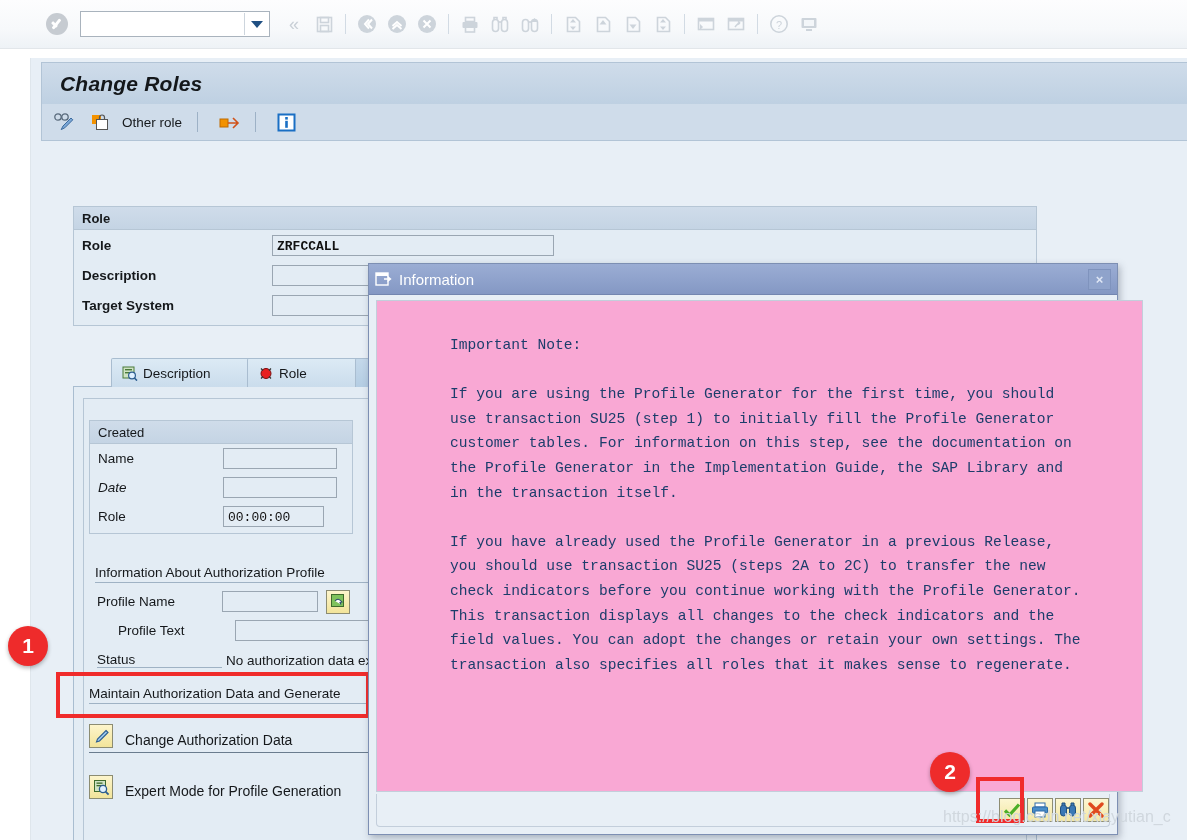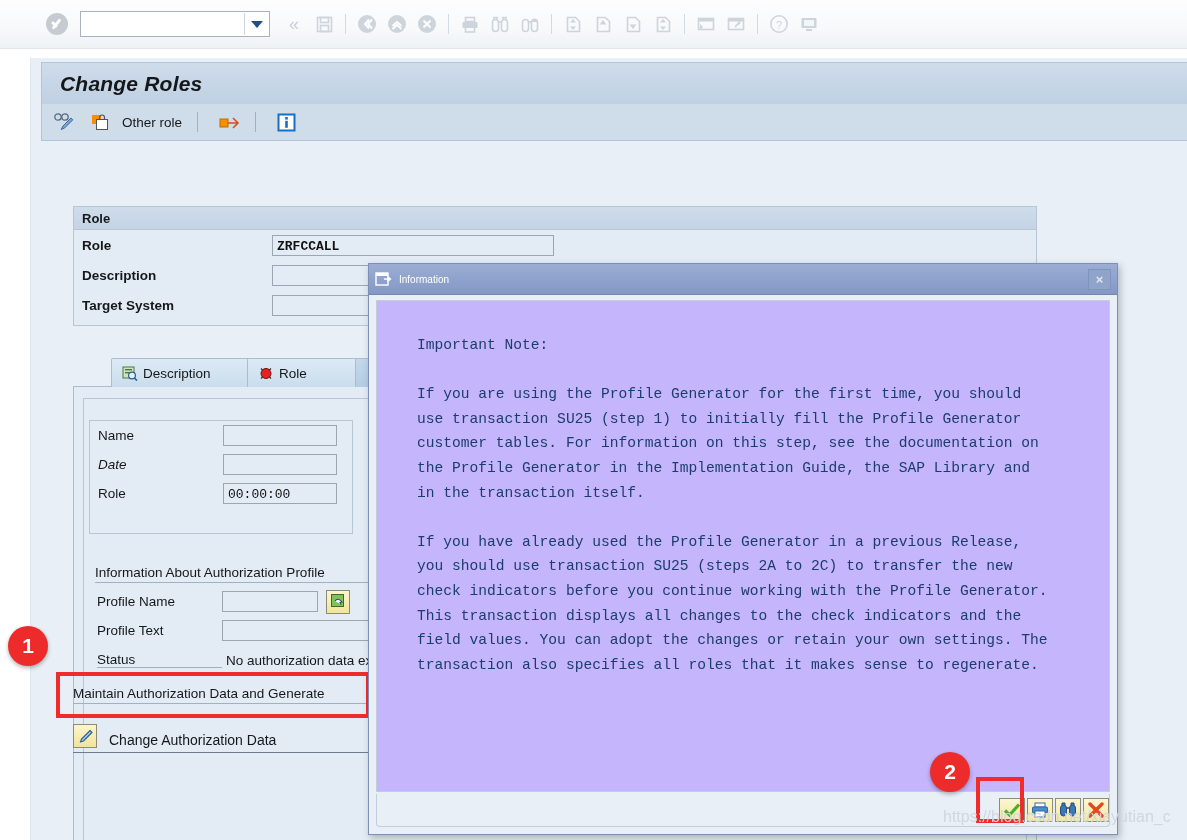--- a/index.html
+++ b/index.html
@@ -149,31 +149,32 @@
   #dialog{
     position:absolute;left:368px;top:263px;width:748px;height:570px;
     background:#e8eff6;border:1px solid #7d8fb3;
     box-shadow:2px 3px 7px rgba(60,70,90,.35);
   }
   #dlg-title{
     height:30px;background:linear-gradient(to bottom,#9badd4,#8498c4);
     display:flex;align-items:center;padding:0 6px;
     border-bottom:1px solid #7386b0;
   }
-  #dlg-title .tt{color:#ffffff;font-size:10px;margin-left:7px;}
+  #dlg-title .tt{color:#ffffff;font-size:15px;margin-left:7px;}
   #dlg-close{
     margin-left:auto;width:21px;height:19px;
     background:#8fa3cb;border:1px solid #7f93bd;
     display:flex;align-items:center;justify-content:center;
     color:#dfe7f5;font-size:13px;font-weight:bold;
   }
   #dlg-body{
     position:absolute;left:7px;top:36px;width:732px;height:490px;
-    background:#c4b5fd;border:1px solid #c3cedb;
+    background:#f9a8d4;border:1px solid #c3cedb;
     overflow:hidden;
+    padding-left:33px;
   }
   #dlg-text{
     padding:32px 0 0 40px;
     font-family:"Liberation Mono", monospace;
     font-size:14.6px;line-height:24.6px;color:#1c3d6b;
     white-space:pre-wrap;
   }
   #dlg-footer{
     position:absolute;left:7px;top:530px;width:732px;height:32px;
     background:#e8eff6;border:1px solid #c3cedb;border-top:none;
@@ -415,73 +416,86 @@
     <div class="tab sel" style="left:282px;width:110px;">
       <svg width="16" height="15" viewBox="0 0 16 15">
         <circle cx="8" cy="7.5" r="5" fill="#e82020" stroke="#7a0b0b" stroke-width="1"></circle>
         <path d="M3 2.5 l2 2 M13 2.5 l-2 2 M3 12.5 l2 -2 M13 12.5 l-2 -2" stroke="#333" stroke-width="1.2"></path>
       </svg>
       <span class="tl">A</span>
     </div>
   </div>
 
   <div class="grp" id="created-grp">
+    <div class="grp-hd">Created</div>
     <div class="frow" style="height:29px;">
       <div class="flabel" style="width:125px;">Name</div>
       <div class="finput" style="width:114px;"></div>
     </div>
     <div class="frow" style="height:29px;">
       <div class="flabel" style="width:125px;font-style:italic;">Date</div>
       <div class="finput" style="width:114px;"></div>
     </div>
     <div class="frow" style="height:29px;">
       <div class="flabel" style="width:125px;">Role</div>
-      <div class="finput" style="width:114px;">00:00:00</div>
+      <div class="finput" style="width:101px;">00:00:00</div>
     </div>
   </div>
 
   <div id="authinfo-grp" class="grp">
     <div class="sec-title" style="margin:2px 0 4px 6px;width:300px;">Information About Authorization Profile</div>
 
     <div class="frow" style="height:29px;">
       <div class="flabel" style="width:125px;">Profile Name</div>
       <div class="finput" style="width:96px;"></div>
       <div class="icon-btn" style="margin-left:8px;">
         <svg width="17" height="17" viewBox="0 0 17 17">
           <rect x="1.5" y="1.5" width="12" height="12" fill="#7fc25c" stroke="#3f6b2c" stroke-width="1"></rect>
           <path d="M5 8 q3 -4 7 1 l-2 0.5 l1 2" fill="#ffffff" stroke="#2a4a6b" stroke-width="1.1"></path>
         </svg>
       </div>
     </div>
 
-    <div class="frow" style="height:29px;">
+    <div class="frow" style="height:29px;margin-left:21px;">
       <div class="flabel" style="width:125px;">Profile Text</div>
       <div class="finput" style="width:185px;"></div>
     </div>
 
     <div class="frow" style="height:30px;">
       <div class="flabel" style="width:125px;border-bottom:1px solid #9fb2c4;">Status</div>
       <div style="font-size:13.5px;color:#15181b;margin-left:4px;white-space:nowrap;">No authorization data ex</div>
     </div>
   </div>
 
-  <div style="position:absolute;left:42px;top:628px;width:320px;">
+  <div style="position:absolute;left:58px;top:628px;width:320px;">
     <div class="sec-title" style="width:318px;">Maintain Authorization Data and Generate</div>
 
     <div class="lnk-row" style="margin-top:10px;">
       <div class="icon-btn">
         <svg width="17" height="17" viewBox="0 0 17 17">
           <path d="M13 2.5 l2 2 l-8.5 8.5 l-3 1 l1 -3 z" fill="#9ec9ef" stroke="#2b5d8f" stroke-width="1.1"></path>
         </svg>
       </div>
       <span class="lbl">Change Authorization Data</span>
     </div>
 
     <div style="width:318px;height:1px;background:#6a7c8e;margin:4px 0 0 0;"></div>
 
+    <div class="lnk-row" style="margin-top:12px;">
+      <div class="icon-btn">
+        <svg width="17" height="17" viewBox="0 0 17 17">
+          <rect x="1.5" y="1.5" width="11" height="11" fill="#cfe3c4" stroke="#3f6b2c" stroke-width="1"></rect>
+          <rect x="3.5" y="3.5" width="6" height="1.3" fill="#3f6b2c"></rect>
+          <rect x="3.5" y="6" width="6" height="1.3" fill="#3f6b2c"></rect>
+          <circle cx="10" cy="10" r="3.6" fill="#dff0ff" stroke="#2c5d8f" stroke-width="1.3"></circle>
+          <path d="M12.6 12.6 l3 3" stroke="#2c5d8f" stroke-width="1.8"></path>
+        </svg>
+      </div>
+      <span class="lbl">Expert Mode for Profile Generation</span>
+    </div>
   </div>
 </div>
 
 <div class="redbox" style="left:56px;top:672px;width:314px;height:46px;"></div>
 <div class="badge" style="left:8px;top:626px;">1</div>
 
 <div id="dialog">
   <div id="dlg-title">
     <svg width="17" height="16" viewBox="0 0 17 16">
       <rect x="1" y="2" width="12" height="12" fill="none" stroke="#ffffff" stroke-width="1.4"></rect>

